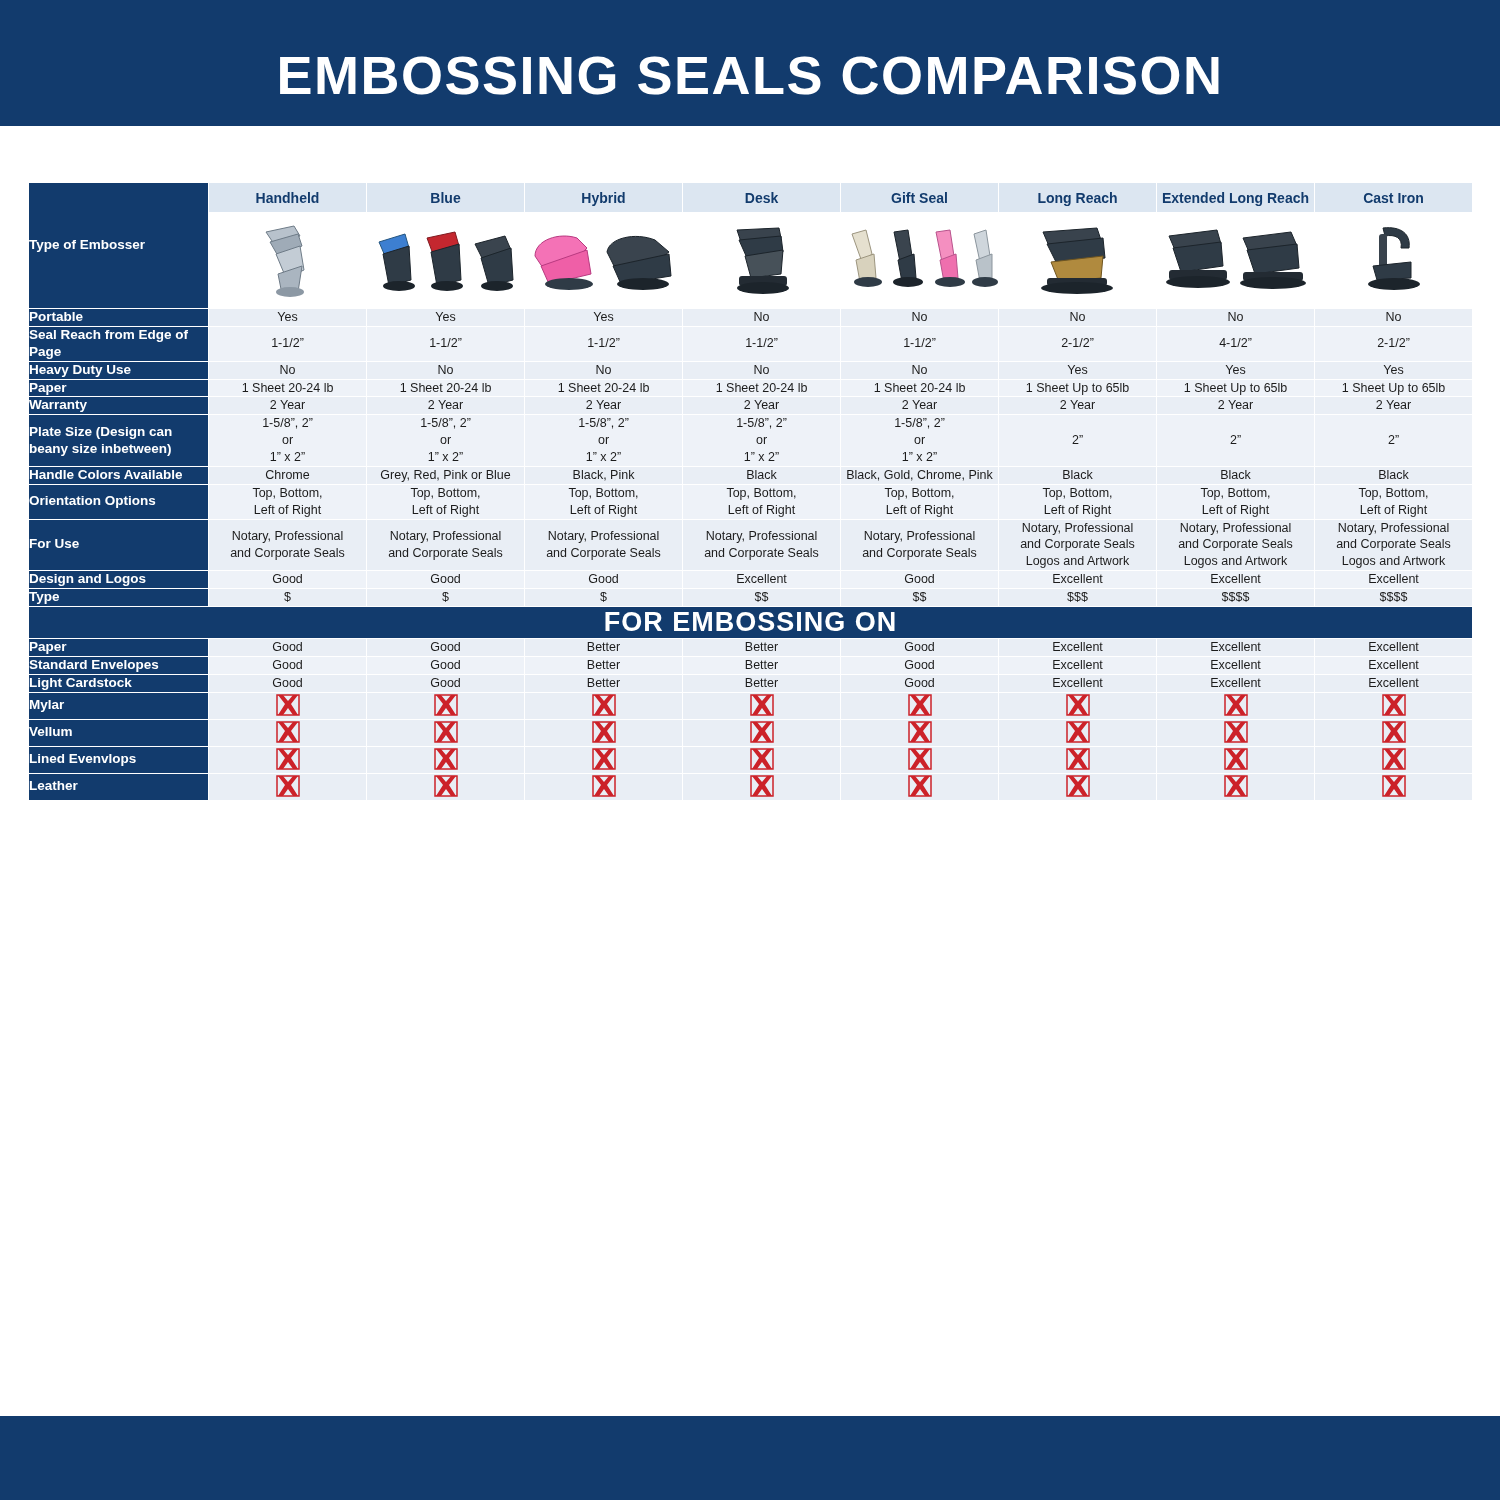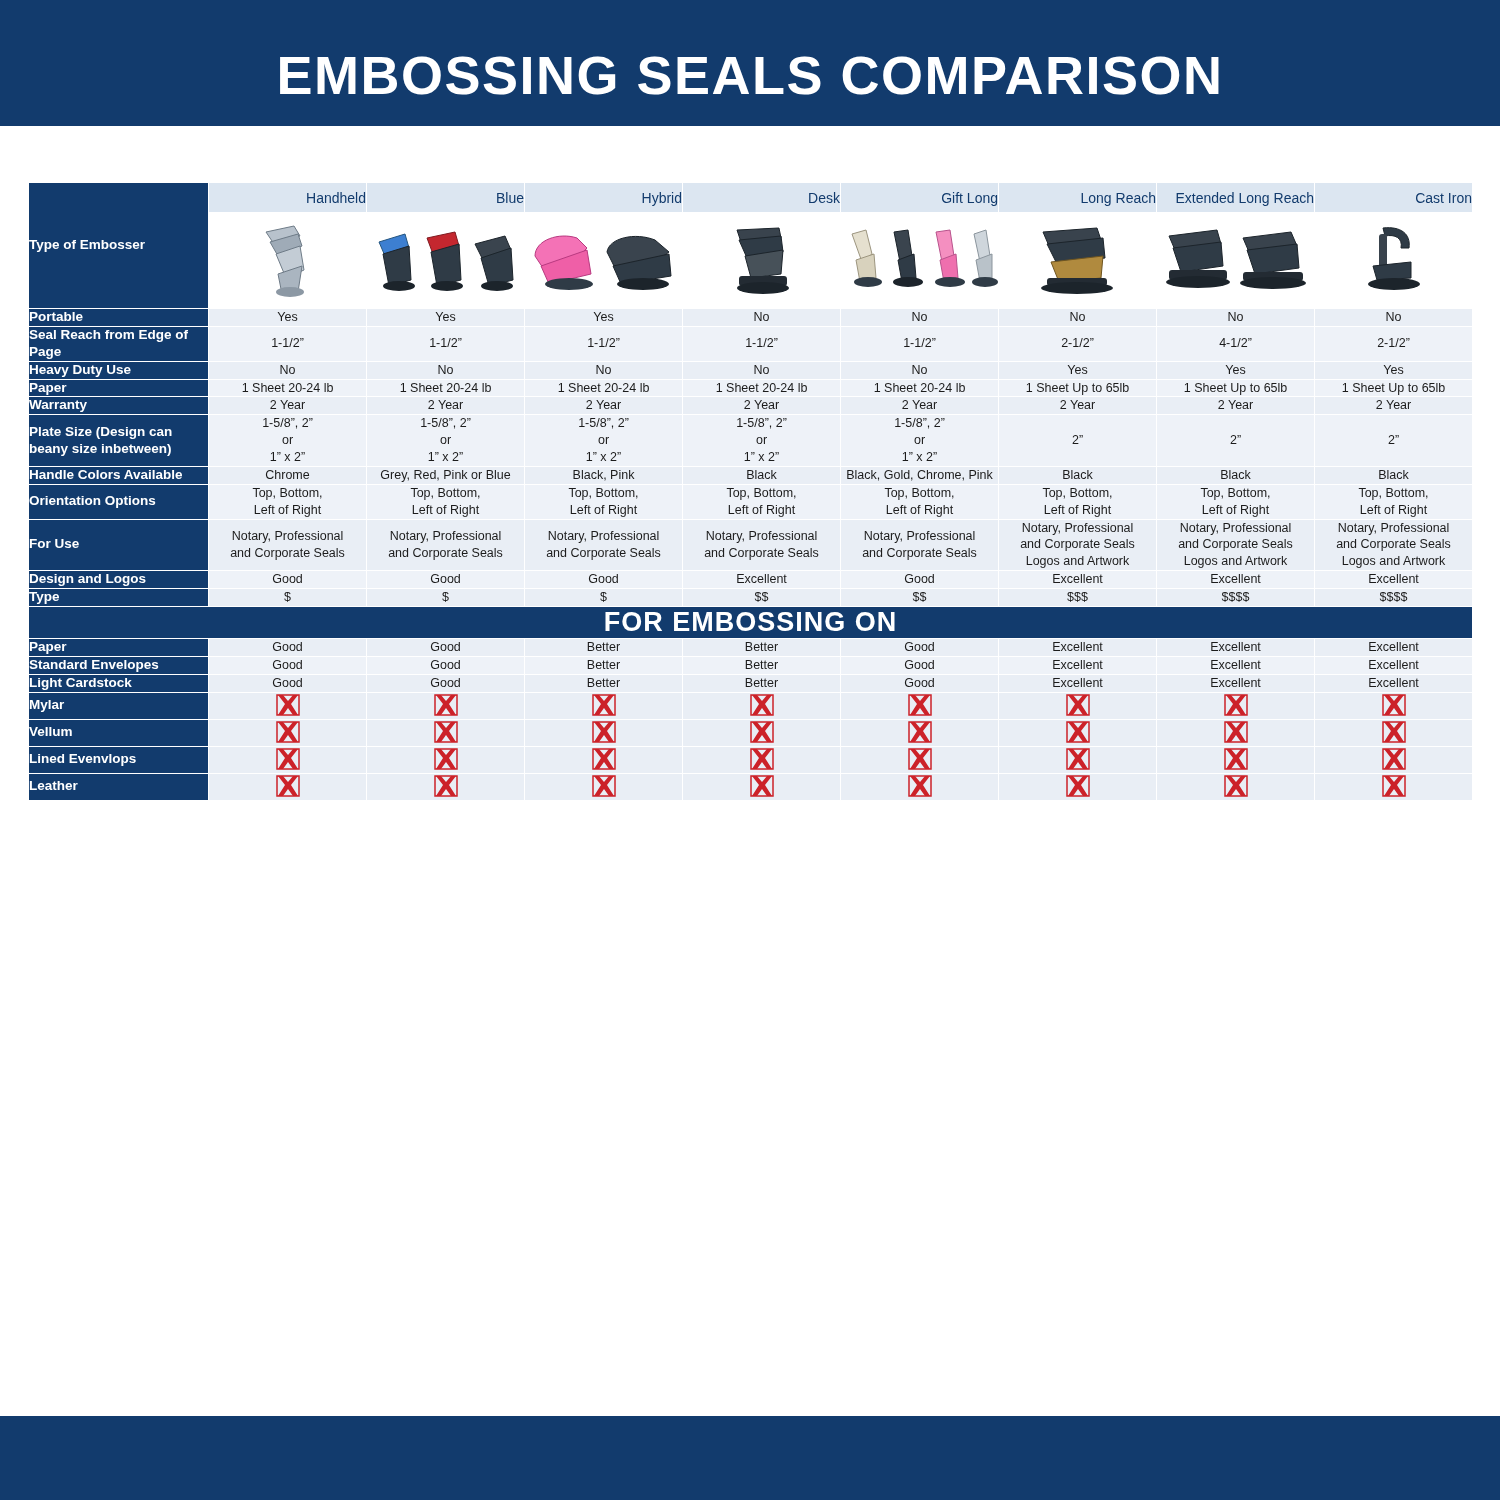--- a/index.html
+++ b/index.html
@@ -77,22 +77,22 @@
     padding: 6px 0 6px 12px;
     width: 180px;
     line-height: 1.25;
     margin-left: 31px;
   }
   
   .colhead {
     background: #dce6f1;
     color: #123b6d;
     font-size: 14px;
-    font-weight: normal;
-    text-align: right;
+    font-weight: bold;
+    text-align: center;
     padding: 8px 2px;
     height: 30px;
   }
   .corner {
     background: #123b6d;
   }
   
   .cell {
     background: #e9eef5;
     color: #1c1c1c;
@@ -147,21 +147,21 @@
           <col style="width:158px">
           <col style="width:158px">
       </colgroup>
       <tbody id="tbody-main">
           <tr>
             <td class="corner rowlabel" rowspan="2">Type of Embosser</td>
             <td class="colhead">Handheld</td>
             <td class="colhead">Blue</td>
             <td class="colhead">Hybrid</td>
             <td class="colhead">Desk</td>
-            <td class="colhead">Gift Long</td>
+            <td class="colhead">Gift Seal</td>
             <td class="colhead">Long Reach</td>
             <td class="colhead">Extended Long Reach</td>
             <td class="colhead">Cast Iron</td>
           </tr>
           <tr>
             <td class="imgcell">
               <svg class="emb-art" width="80" height="78" viewBox="0 0 80 78">
          <path d="M18 10 L46 4 L52 14 L26 22 Z" fill="#b8c2cc" stroke="#6e7b87" stroke-width="1"></path>
          <path d="M22 20 L50 12 L54 24 L30 34 Z" fill="#9fabb7" stroke="#6e7b87" stroke-width="1"></path>
          <path d="M28 32 L52 24 L56 48 L38 56 Z" fill="#c3ccd5" stroke="#6e7b87" stroke-width="1"></path>

